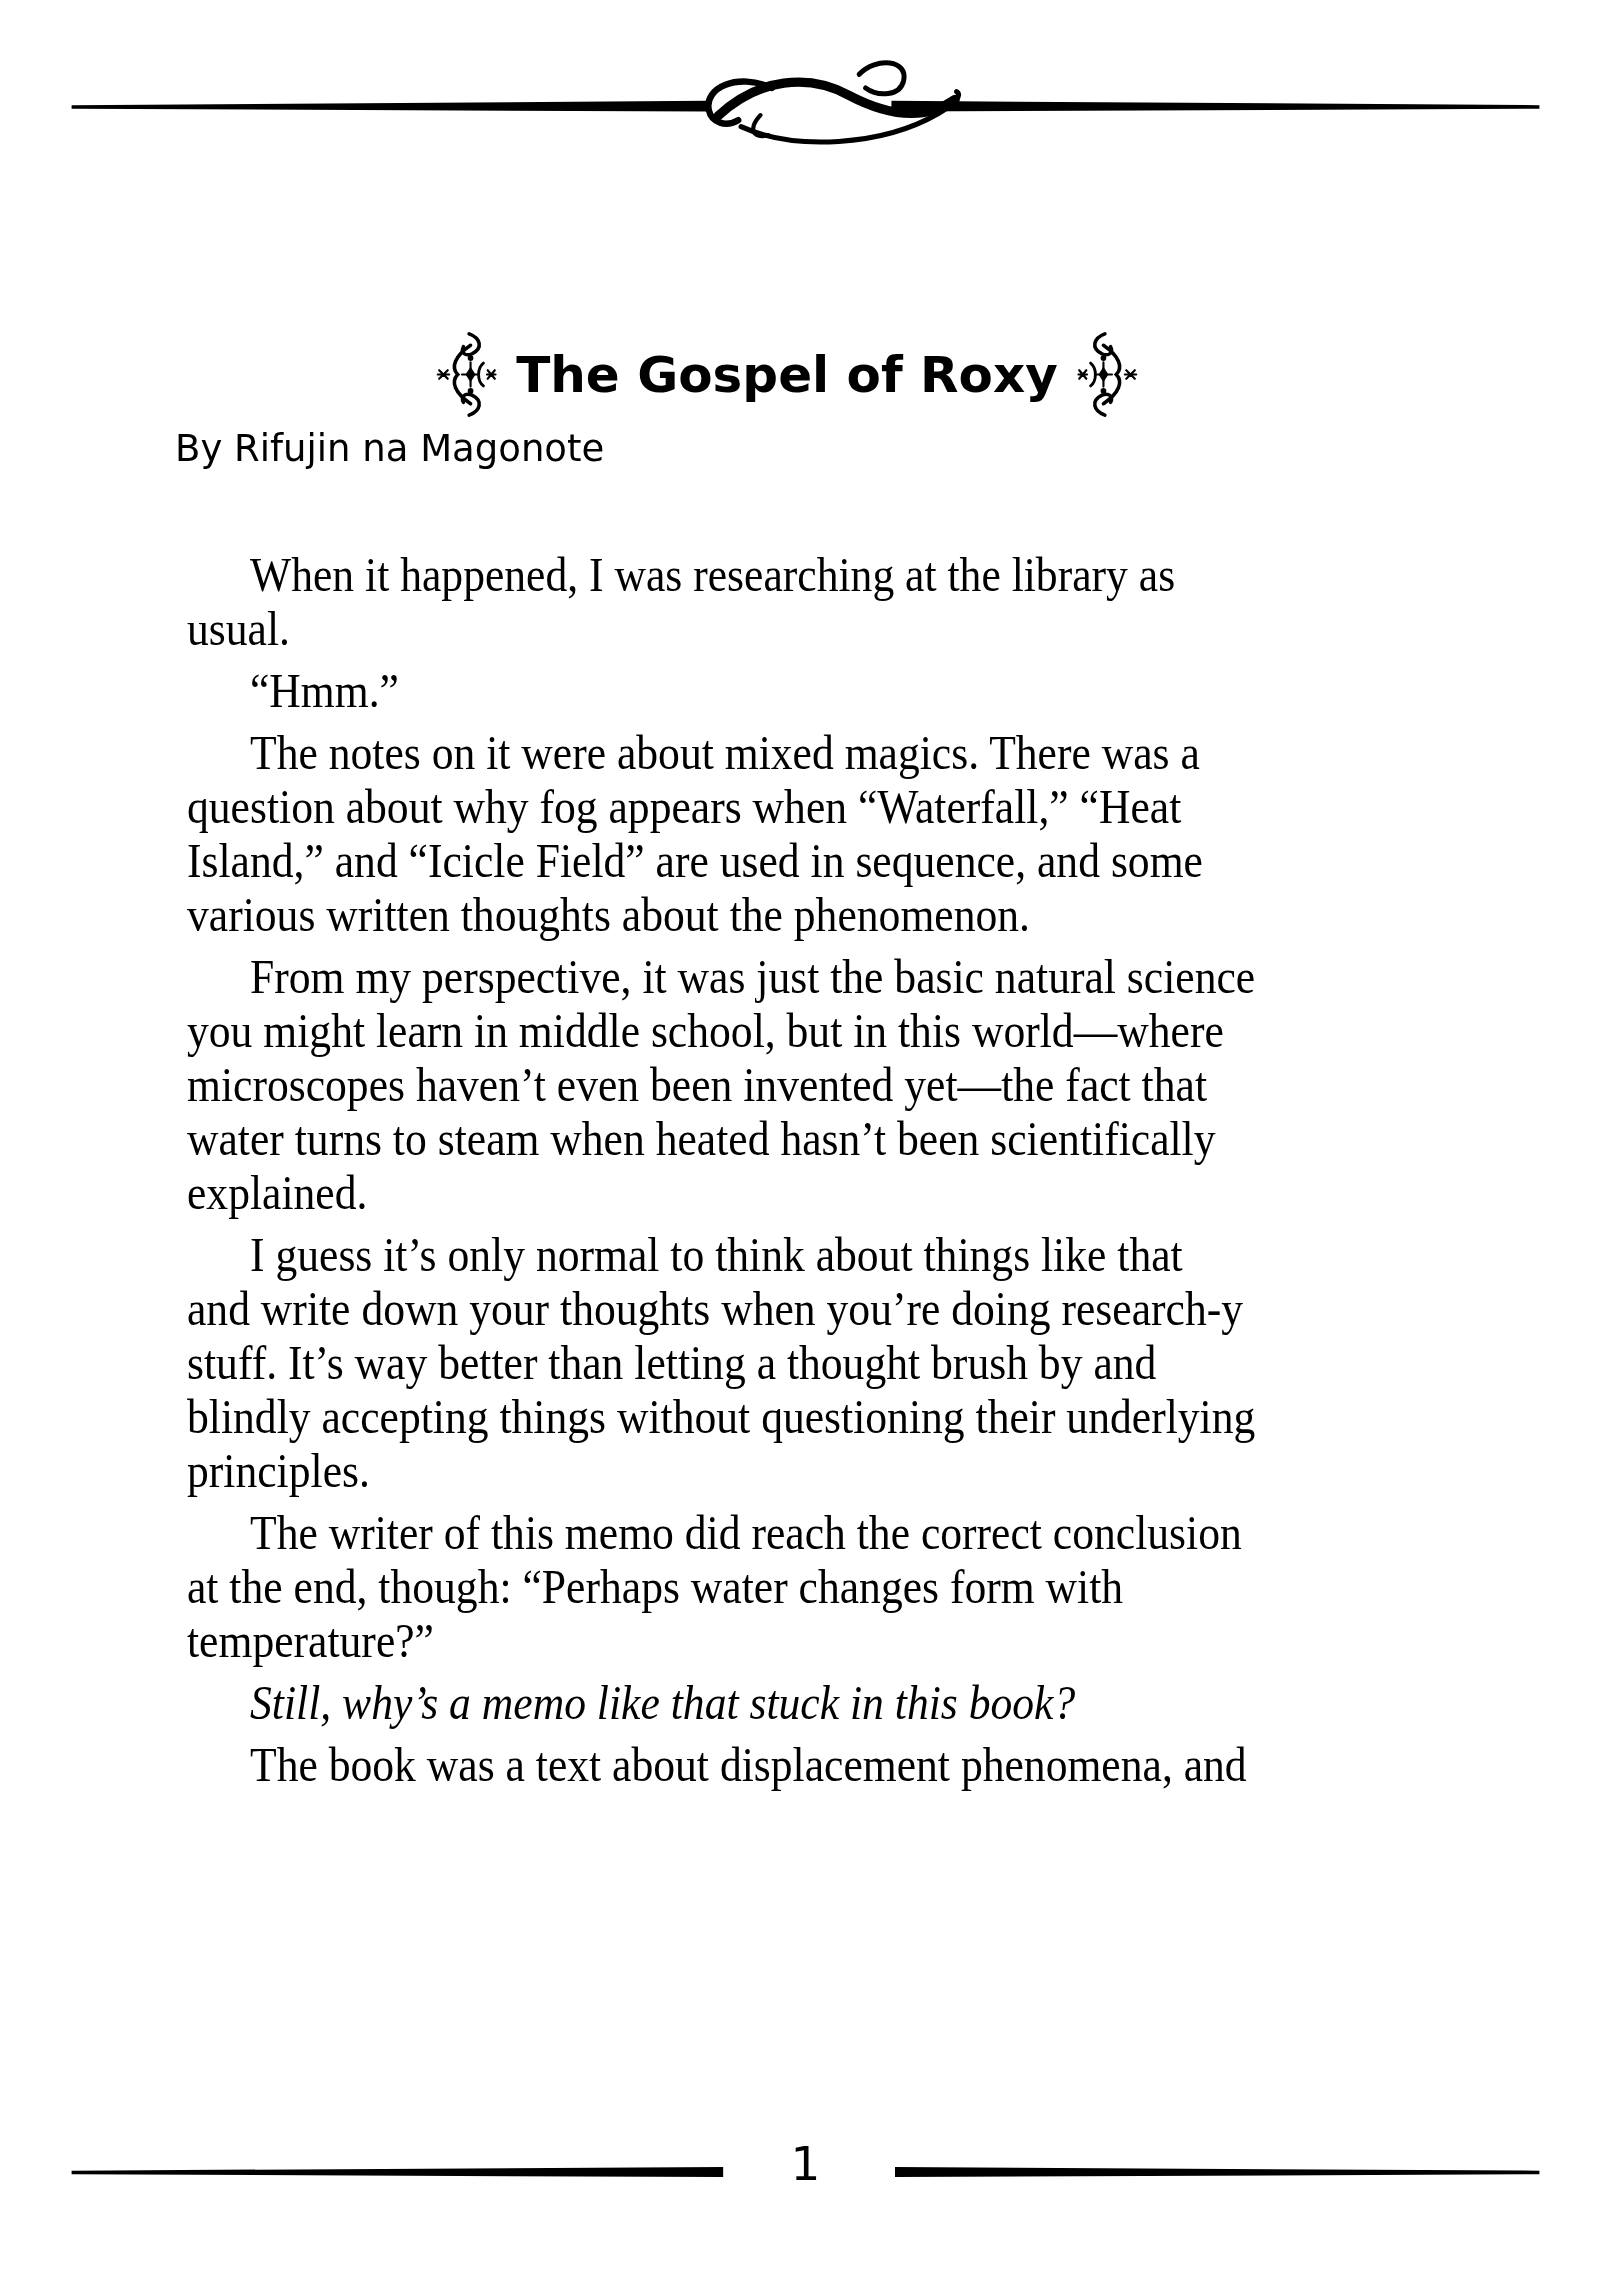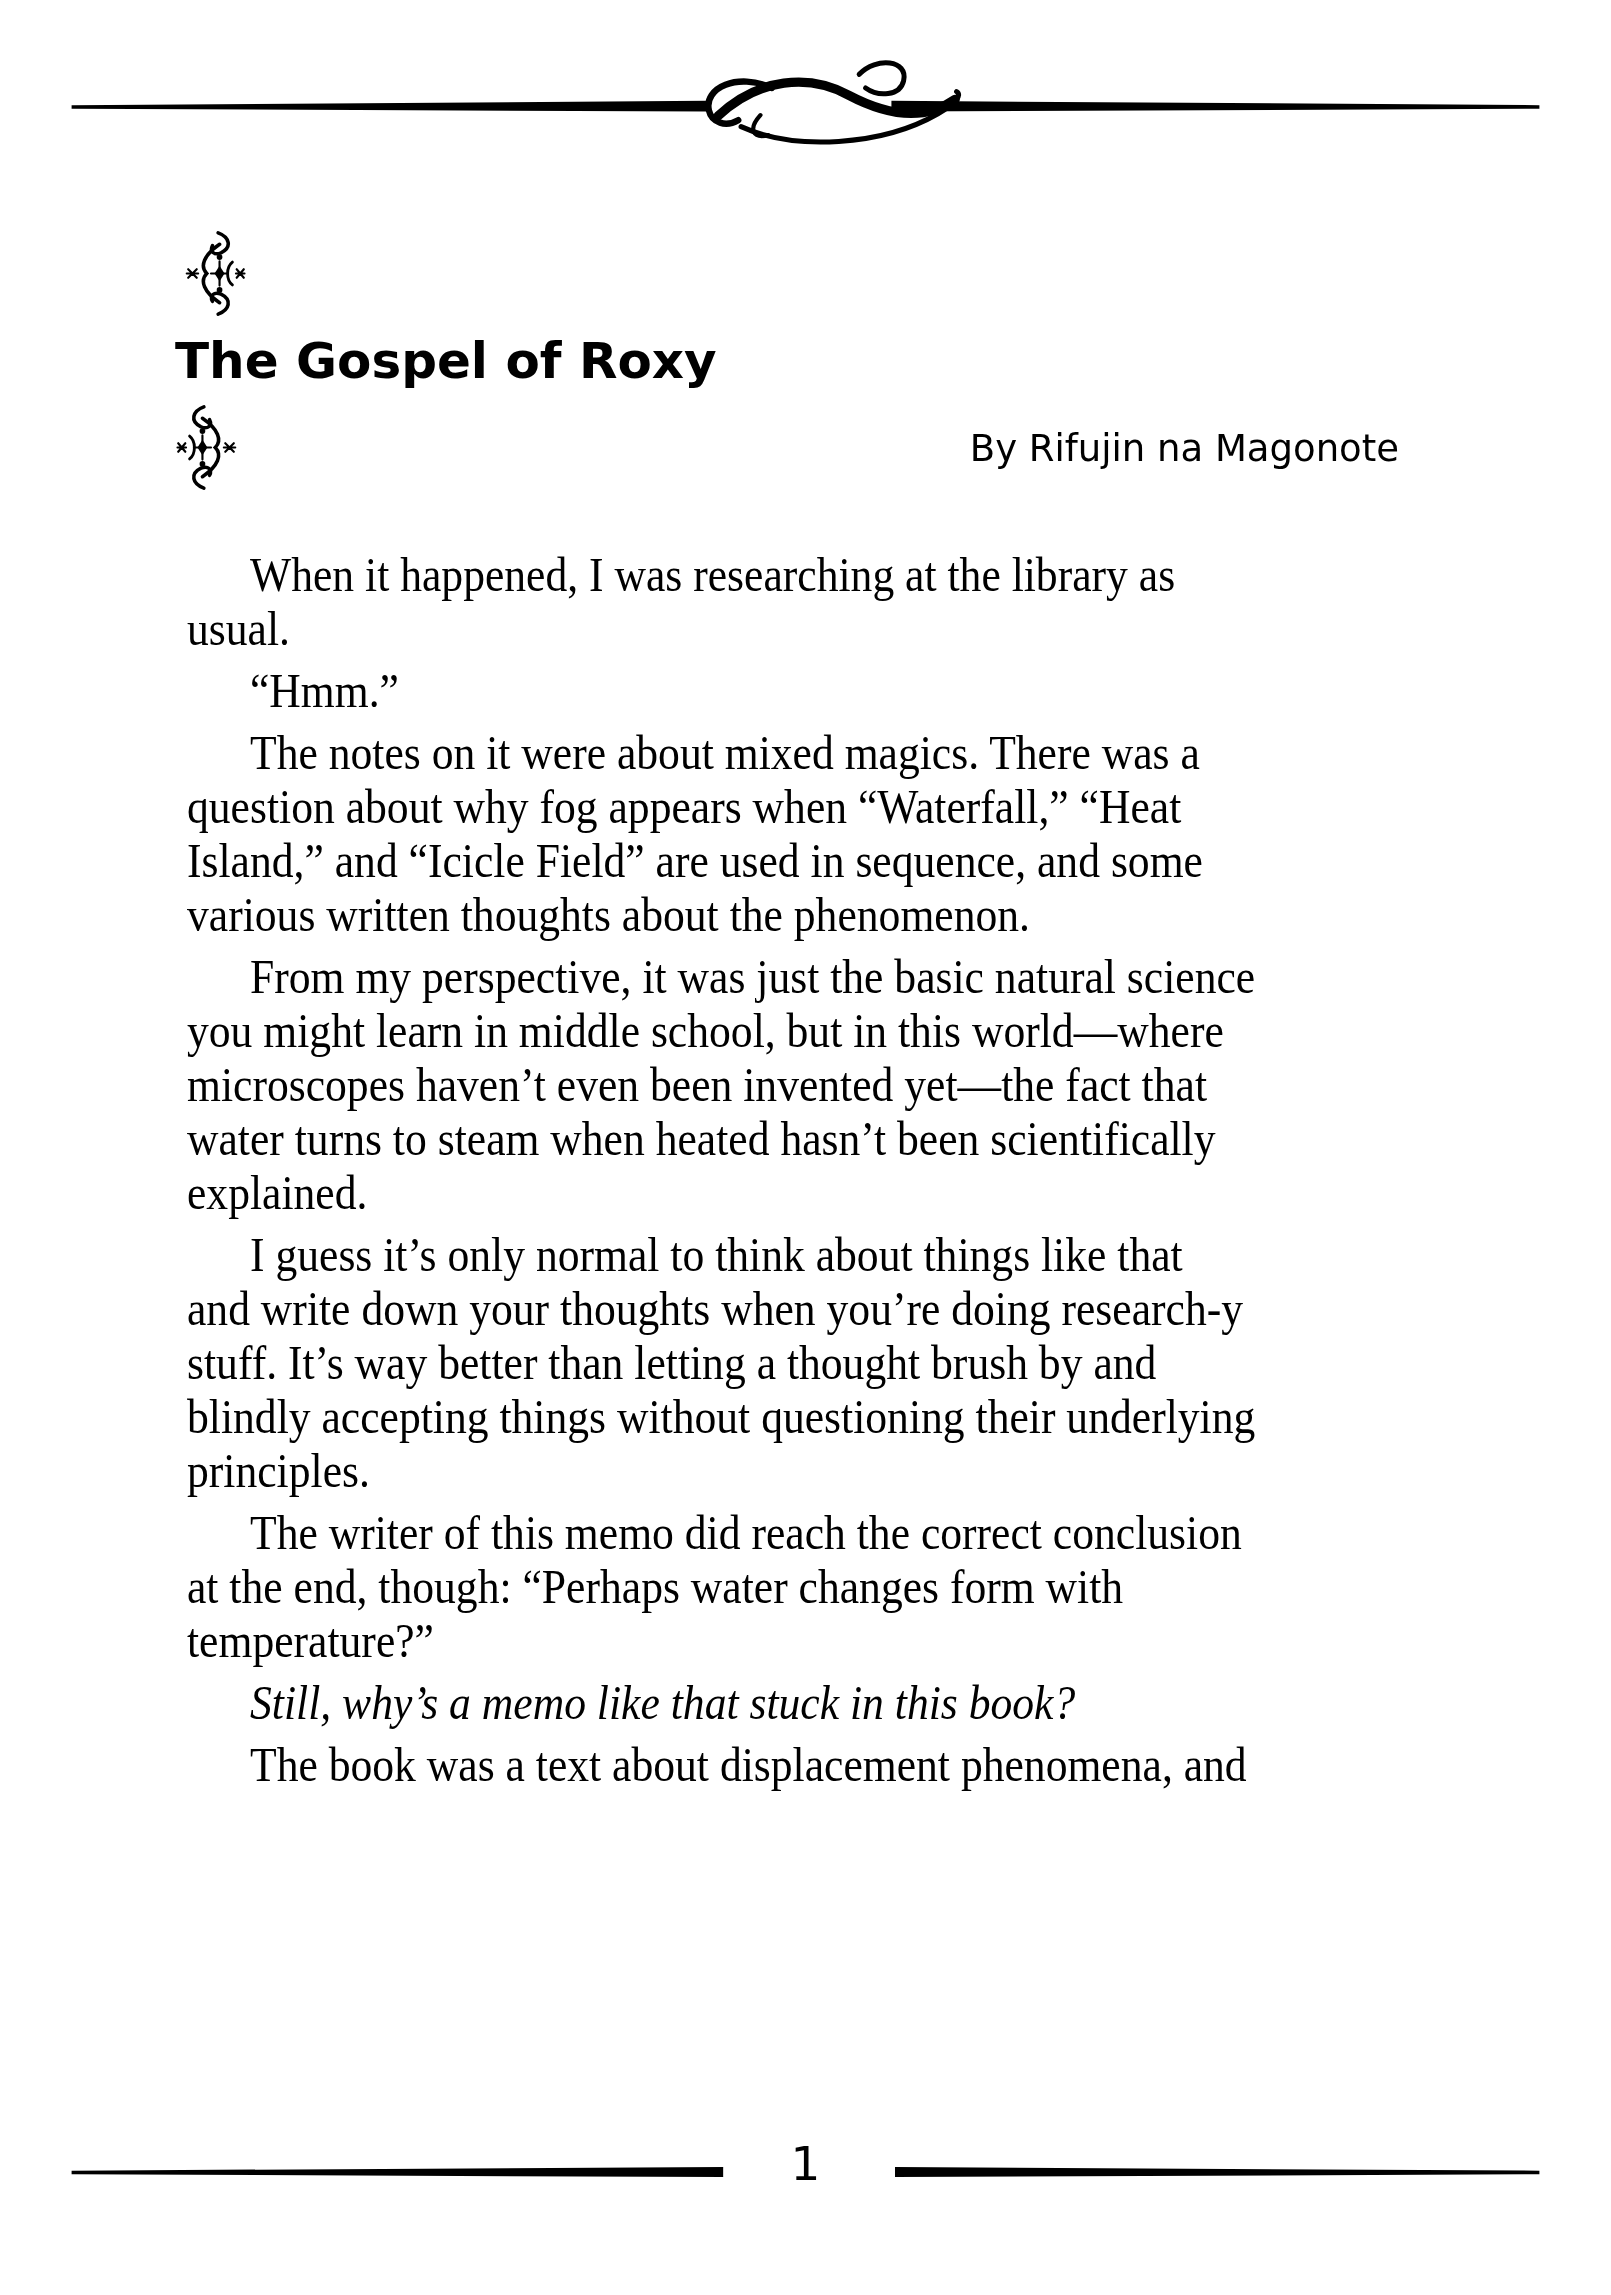--- a/index.html
+++ b/index.html
@@ -15,45 +15,44 @@
   
   .top-divider {
     position: absolute;
     left: 0; top: 29px;
     width: 1611px; height: 158px;
   }
 
   
   .title-row {
     position: absolute;
-    left: 175px; top: 307px;
+    left: 175px; top: 321px;
     width: 1224px; height: 107px;
     display: flex;
     justify-content: center;
-    align-items: flex-start;
+    align-items: center;
     gap: 18.6px;
-    flex-direction: column;
   }
   .title-row h1 {
     margin: 0;
     font-family: "DejaVu Sans", sans-serif;
     font-weight: 700;
     font-size: 50px;
     line-height: 1;
     white-space: nowrap;
   }
   .ornament { width: 72px; height: 87px; flex: 0 0 auto; }
   .ornament.mirrored { transform: scaleX(-1); }
 
   
   .byline {
     position: absolute;
     left: 175px; top: 425px;
     width: 1224px;
-    text-align: right;
+    text-align: left;
     font-family: "DejaVu Sans", sans-serif;
     font-weight: 400;
     font-size: 37px;
     line-height: 47px;
     white-space: nowrap;
   }
 
   
   .body-text {
     position: absolute;

